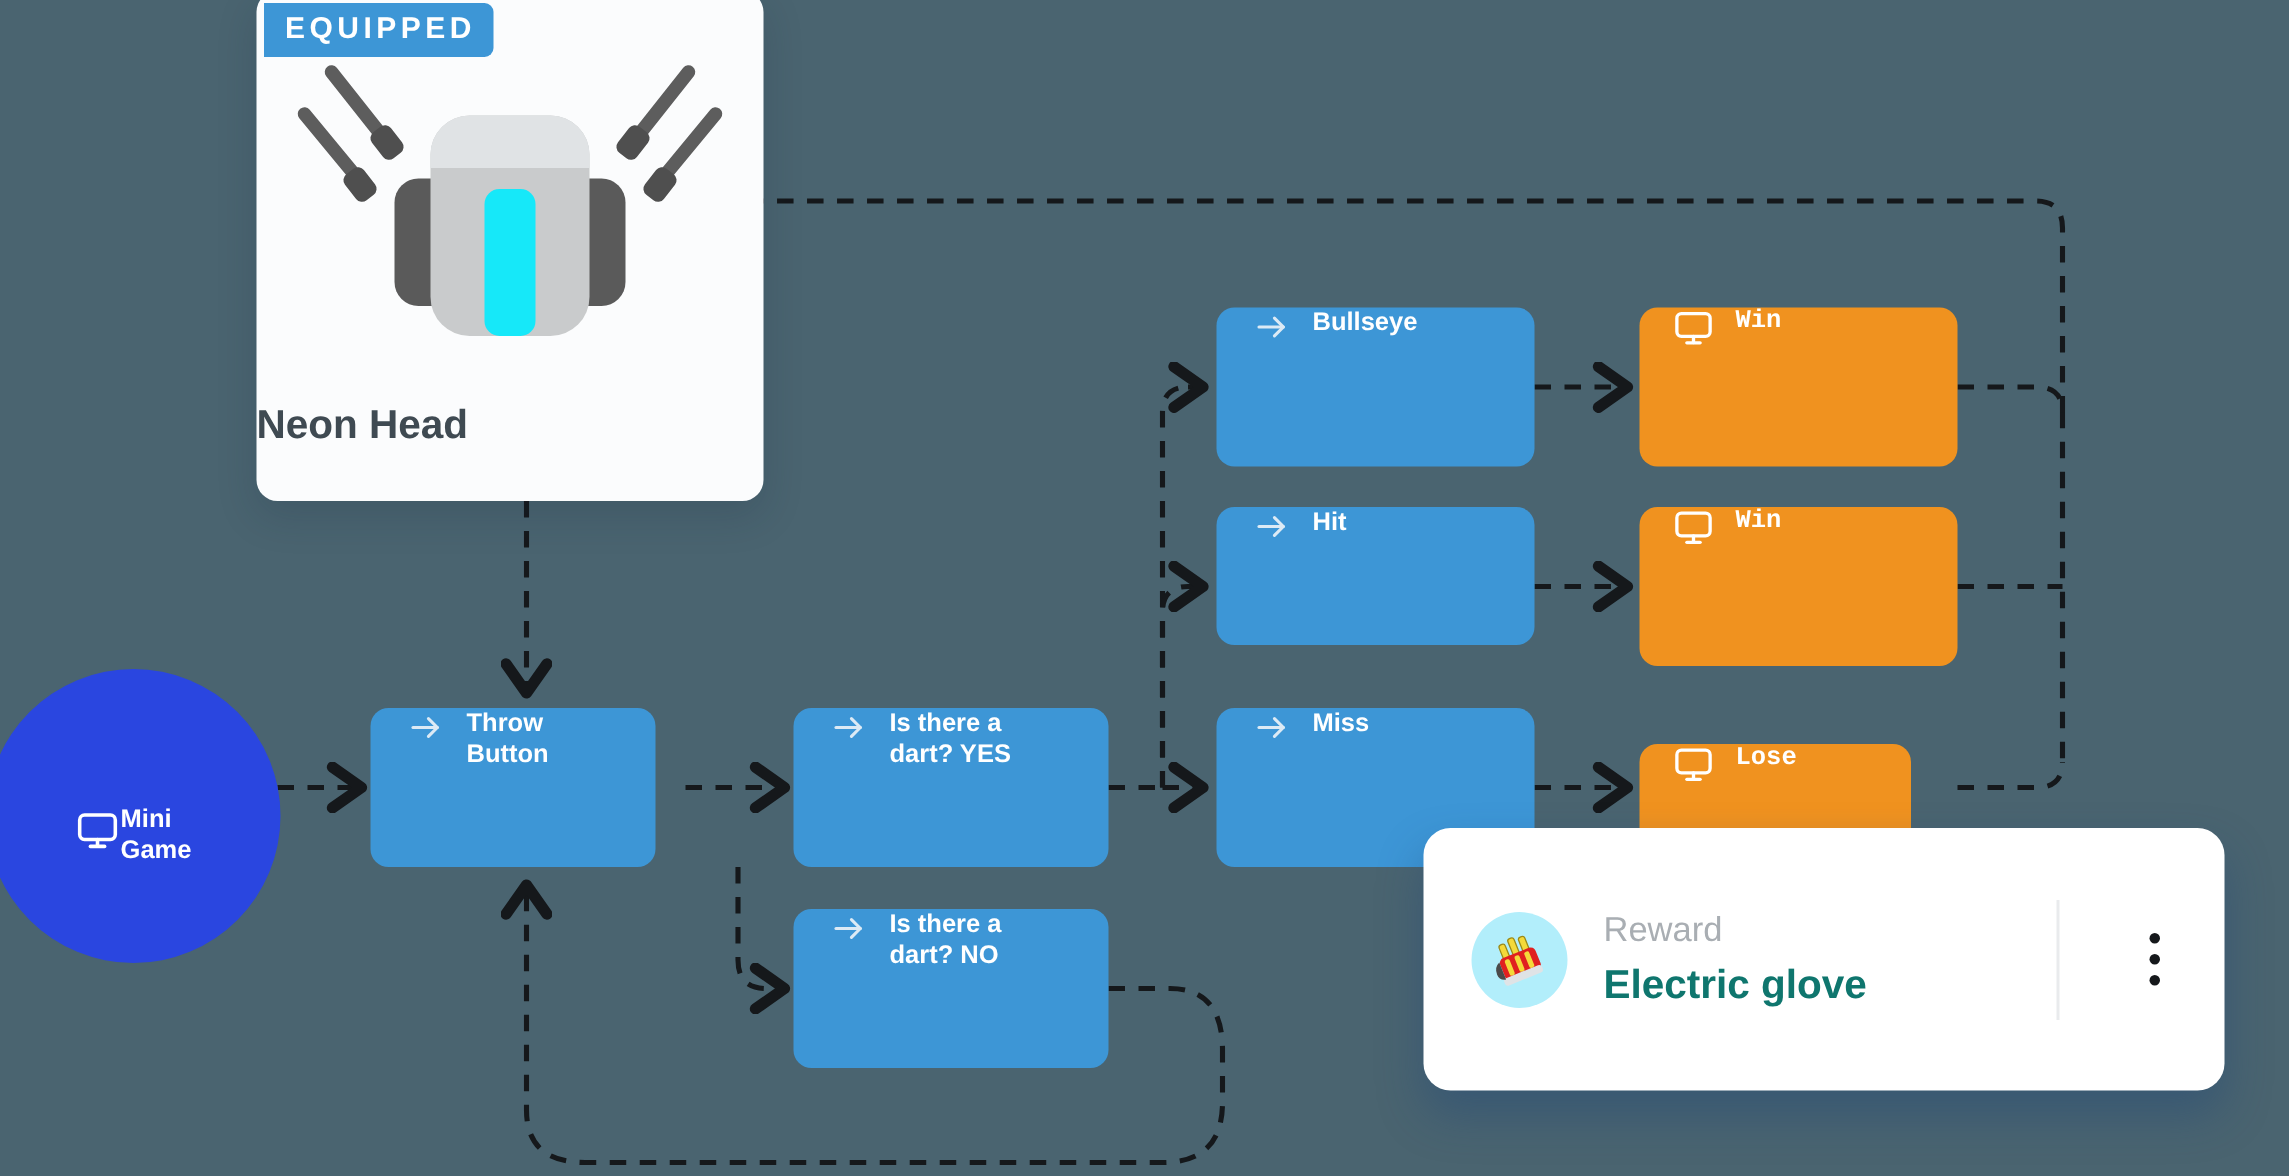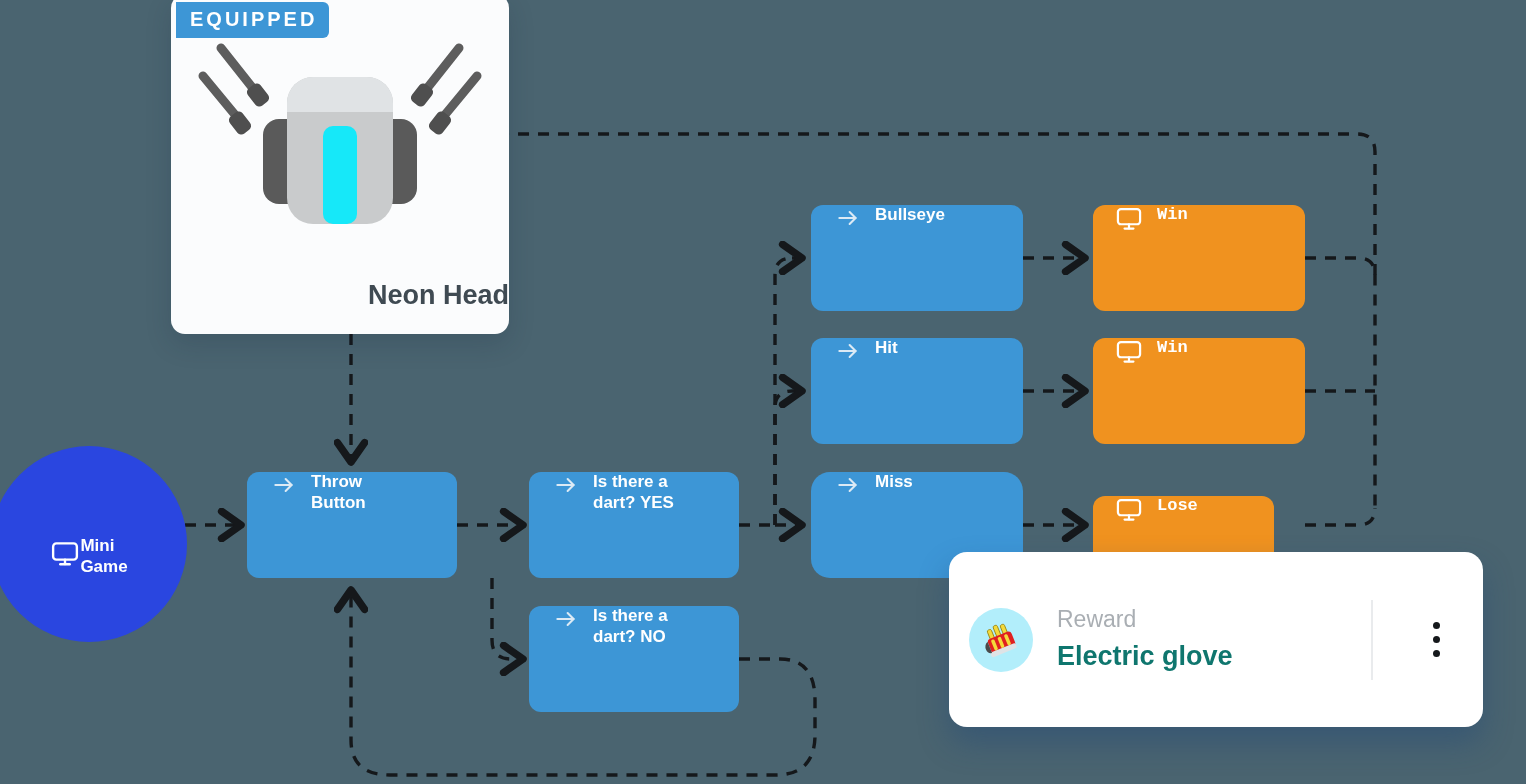--- a/index.html
+++ b/index.html
@@ -22,27 +22,27 @@
   #start .inner{display:flex;align-items:center;margin-top:24px;}
   #start .nlabel{color:#fff;font-weight:bold;font-size:17px;line-height:1.25;white-space:pre-line;}
 
   
   #equipcard{position:absolute;left:171px;top:-6px;width:338px;height:340px;background:#fbfcfd;
              border-radius:14px;box-shadow:0 10px 26px rgba(20,40,60,.18);overflow:hidden;}
   #equipbadge{position:absolute;left:5px;top:8px;background:#3d96d6;color:#fff;
               font-size:20px;font-weight:bold;letter-spacing:3px;padding:6px 12px 7px 14px;
               border-radius:0 6px 6px 0;}
   #equipart{position:absolute;left:0;right:0;top:40px;height:190px;}
-  #equipname{position:absolute;left:0;right:0;top:274px;text-align:right;color:#3f4a52;
-             font-size:27px;font-weight:bold;margin-top:12px;}
+  #equipname{position:absolute;left:0;right:0;top:274px;text-align:left;color:#3f4a52;
+             font-size:27px;font-weight:bold;}
 
   
   #rewardcard{position:absolute;left:949px;top:552px;width:534px;height:175px;background:#fff;
               border-radius:18px;box-shadow:0 16px 30px rgba(30,70,120,.40);
-              display:flex;align-items:center;padding:0 34px 0 20px;box-sizing:border-box;}
+              display:flex;align-items:center;padding:0 34px 0 32px;box-sizing:border-box;}
   #rewardcard .avatar{flex:0 0 auto;width:64px;height:64px;border-radius:50%;background:#b2eefb;
               display:flex;align-items:center;justify-content:center;}
   #rewardcard .rtext{flex:1 1 auto;margin-left:24px;}
   #rewardcard .rlabel{color:#a9aeb3;font-size:23px;line-height:1.25;}
   #rewardcard .rvalue{color:#0f766e;font-size:27px;font-weight:bold;line-height:1.3;margin-top:5px;}
   #rewardcard .vdivider{flex:0 0 auto;width:2px;height:80px;background:#e9ebed;margin-right:50px;}
   #rewardcard .kebab{flex:0 0 auto;width:26px;height:40px;display:flex;flex-direction:column;
               align-items:center;justify-content:center;gap:7px;}
   #rewardcard .kebab i{display:block;width:7px;height:7px;border-radius:50%;background:#15181b;}
 </style>
@@ -124,21 +124,21 @@
         <rect x="116" y="43" width="106" height="147" rx="26" fill="#c9cbcc"></rect>
         <path d="M142 43 H196 A26 26 0 0 1 222 69 V78 H116 V69 A26 26 0 0 1 142 43 Z" fill="#e0e3e5"></path>
 
         <rect x="152" y="92" width="34" height="98" rx="10" fill="#16e8f9"></rect>
       </svg>
     </div>
     <div id="equipname">Neon Head</div>
     <div id="equipbadge">EQUIPPED</div>
   </div>
 
-  <div class="node blue" style="left:247px;top:472px;width:210px;height:106px;padding-left:24px;">
+  <div class="node blue" style="left:247px;top:472px;width:190px;height:106px;padding-left:24px;">
     <span class="nicon">
       <svg width="26" height="26" viewBox="0 0 24 24" fill="none" stroke="#dceaf5" stroke-width="1.9" stroke-linecap="round" stroke-linejoin="round">
           <path d="M4 12 H19"></path>
           <path d="M13.5 6.5 L19 12 L13.5 17.5"></path>
         </svg>
     </span>
     <span class="nlabel">Throw
 Button</span>
   </div>
 
@@ -167,31 +167,31 @@
   <div class="node blue" style="left:811px;top:205px;width:212px;height:106px;padding-left:24px;">
     <span class="nicon">
       <svg width="26" height="26" viewBox="0 0 24 24" fill="none" stroke="#dceaf5" stroke-width="1.9" stroke-linecap="round" stroke-linejoin="round">
           <path d="M4 12 H19"></path>
           <path d="M13.5 6.5 L19 12 L13.5 17.5"></path>
         </svg>
     </span>
     <span class="nlabel">Bullseye</span>
   </div>
 
-  <div class="node blue" style="left:811px;top:338px;width:212px;height:106px;padding-left:24px;">
+  <div class="node blue" style="left:811px;top:338px;width:212px;height:92px;padding-left:24px;">
     <span class="nicon">
       <svg width="26" height="26" viewBox="0 0 24 24" fill="none" stroke="#dceaf5" stroke-width="1.9" stroke-linecap="round" stroke-linejoin="round">
           <path d="M4 12 H19"></path>
           <path d="M13.5 6.5 L19 12 L13.5 17.5"></path>
         </svg>
     </span>
     <span class="nlabel">Hit</span>
   </div>
 
-  <div class="node blue" style="left:811px;top:472px;width:212px;height:106px;padding-left:24px;border-radius:19px;">
+  <div class="node blue" style="left:811px;top:472px;width:212px;height:106px;padding-left:24px;">
     <span class="nicon">
       <svg width="26" height="26" viewBox="0 0 24 24" fill="none" stroke="#dceaf5" stroke-width="1.9" stroke-linecap="round" stroke-linejoin="round">
           <path d="M4 12 H19"></path>
           <path d="M13.5 6.5 L19 12 L13.5 17.5"></path>
         </svg>
     </span>
     <span class="nlabel">Miss</span>
   </div>
 
   <div class="node orange" style="left:1093px;top:205px;width:212px;height:106px;padding-left:22px;">

